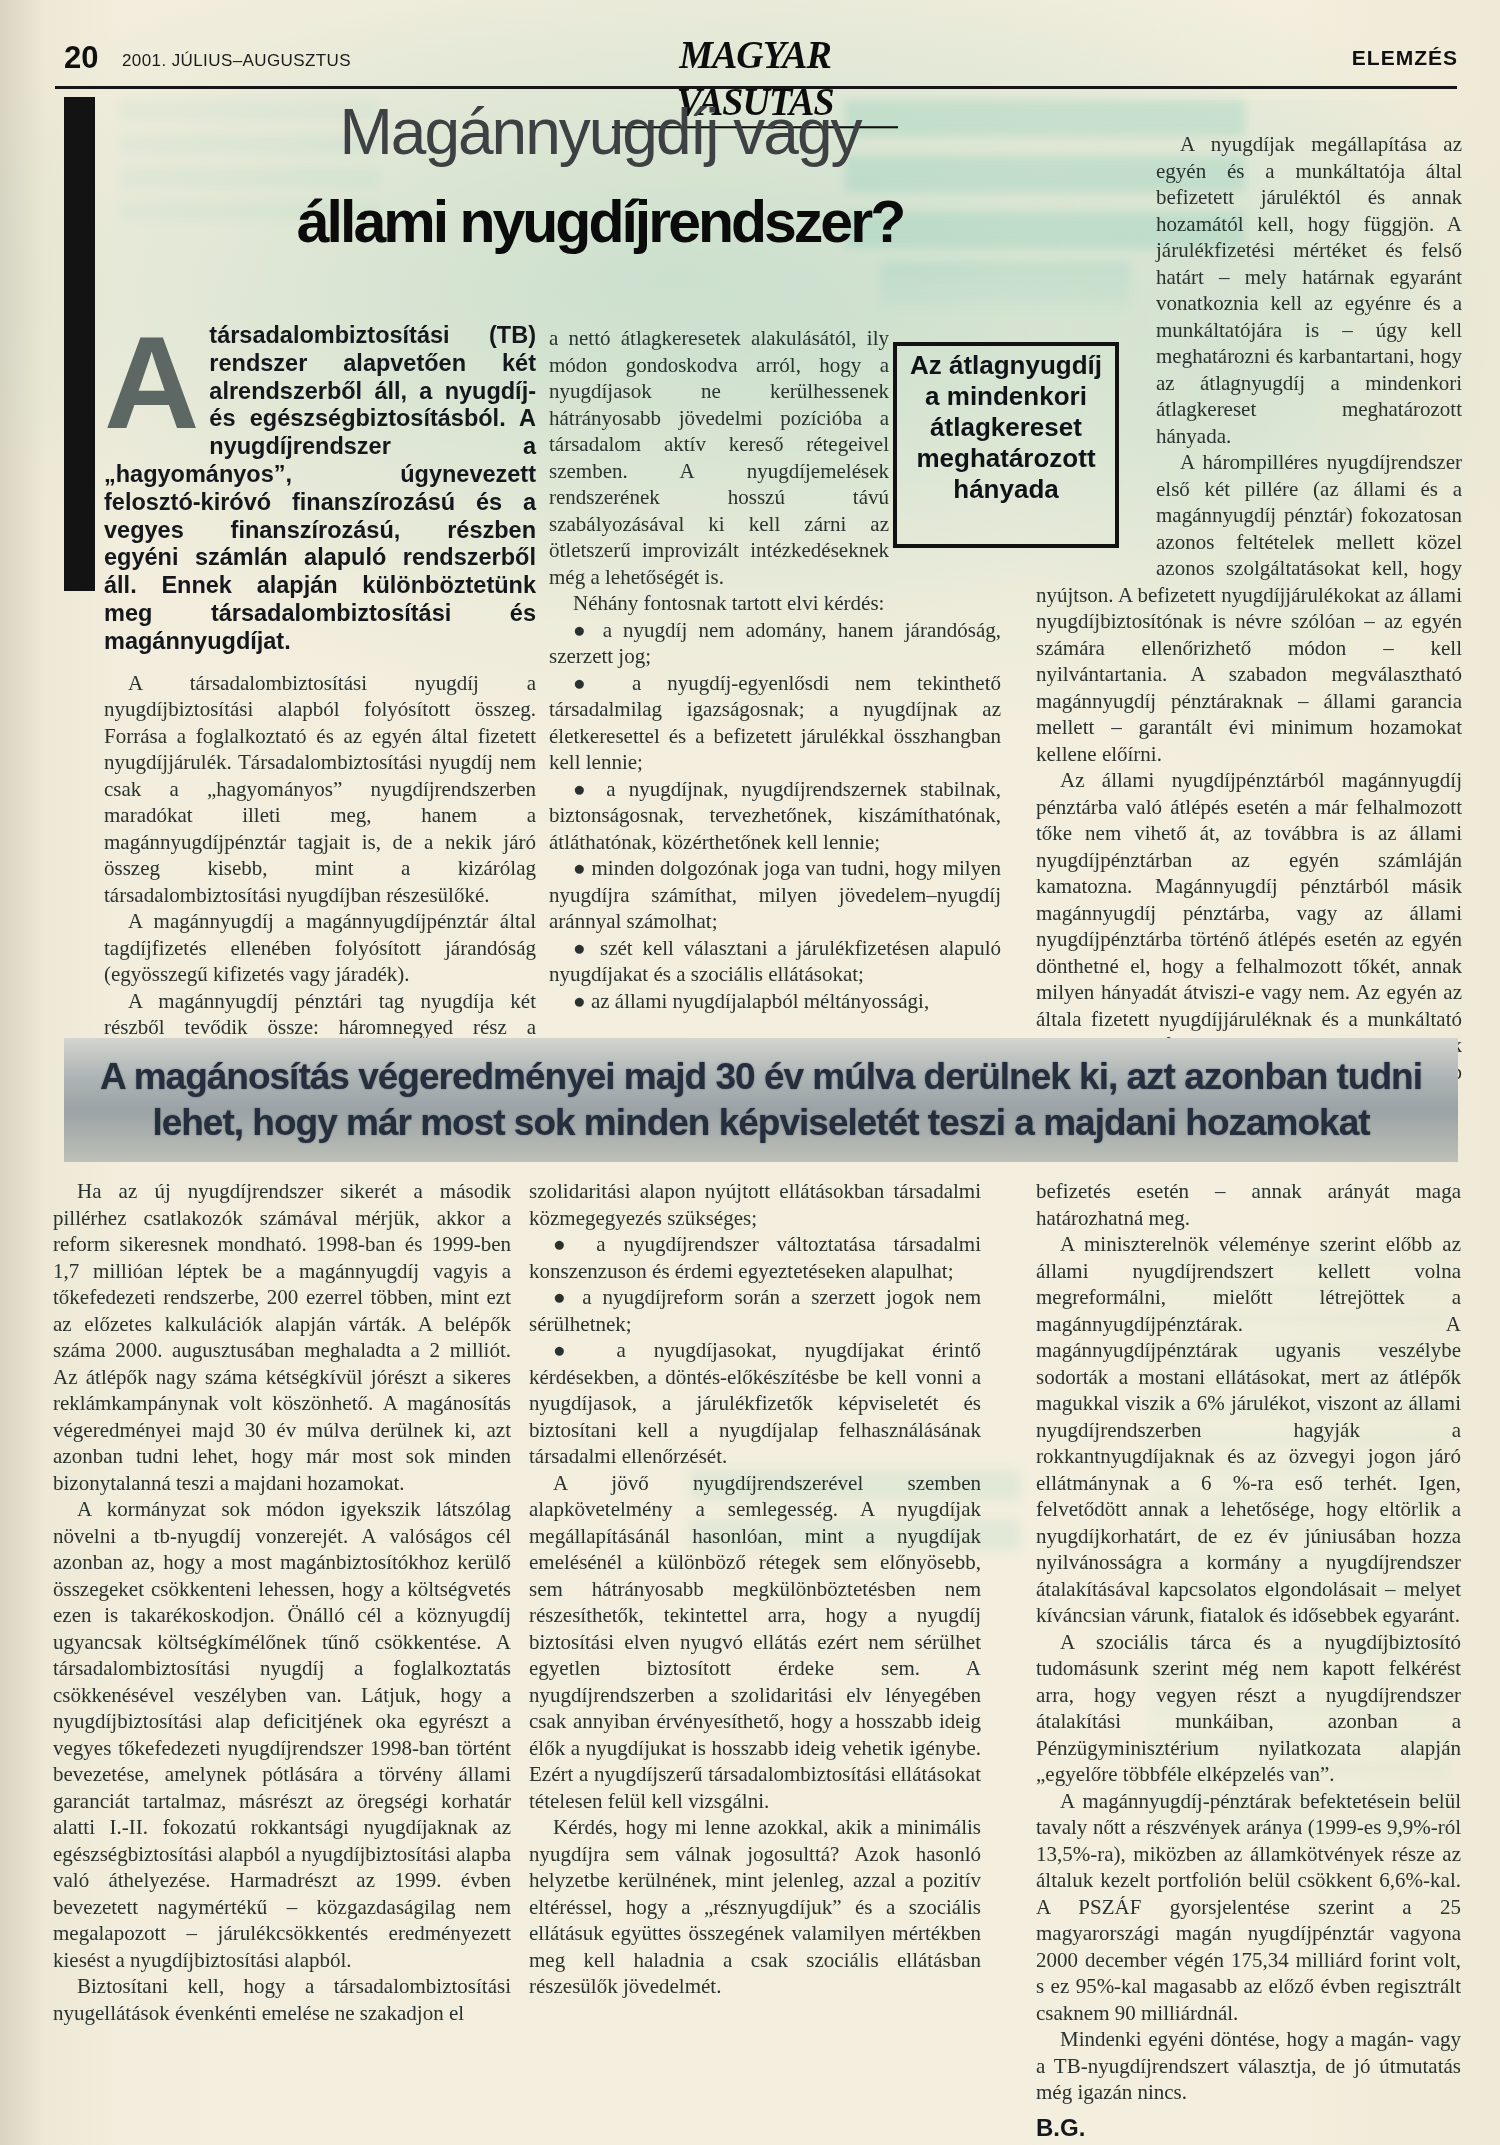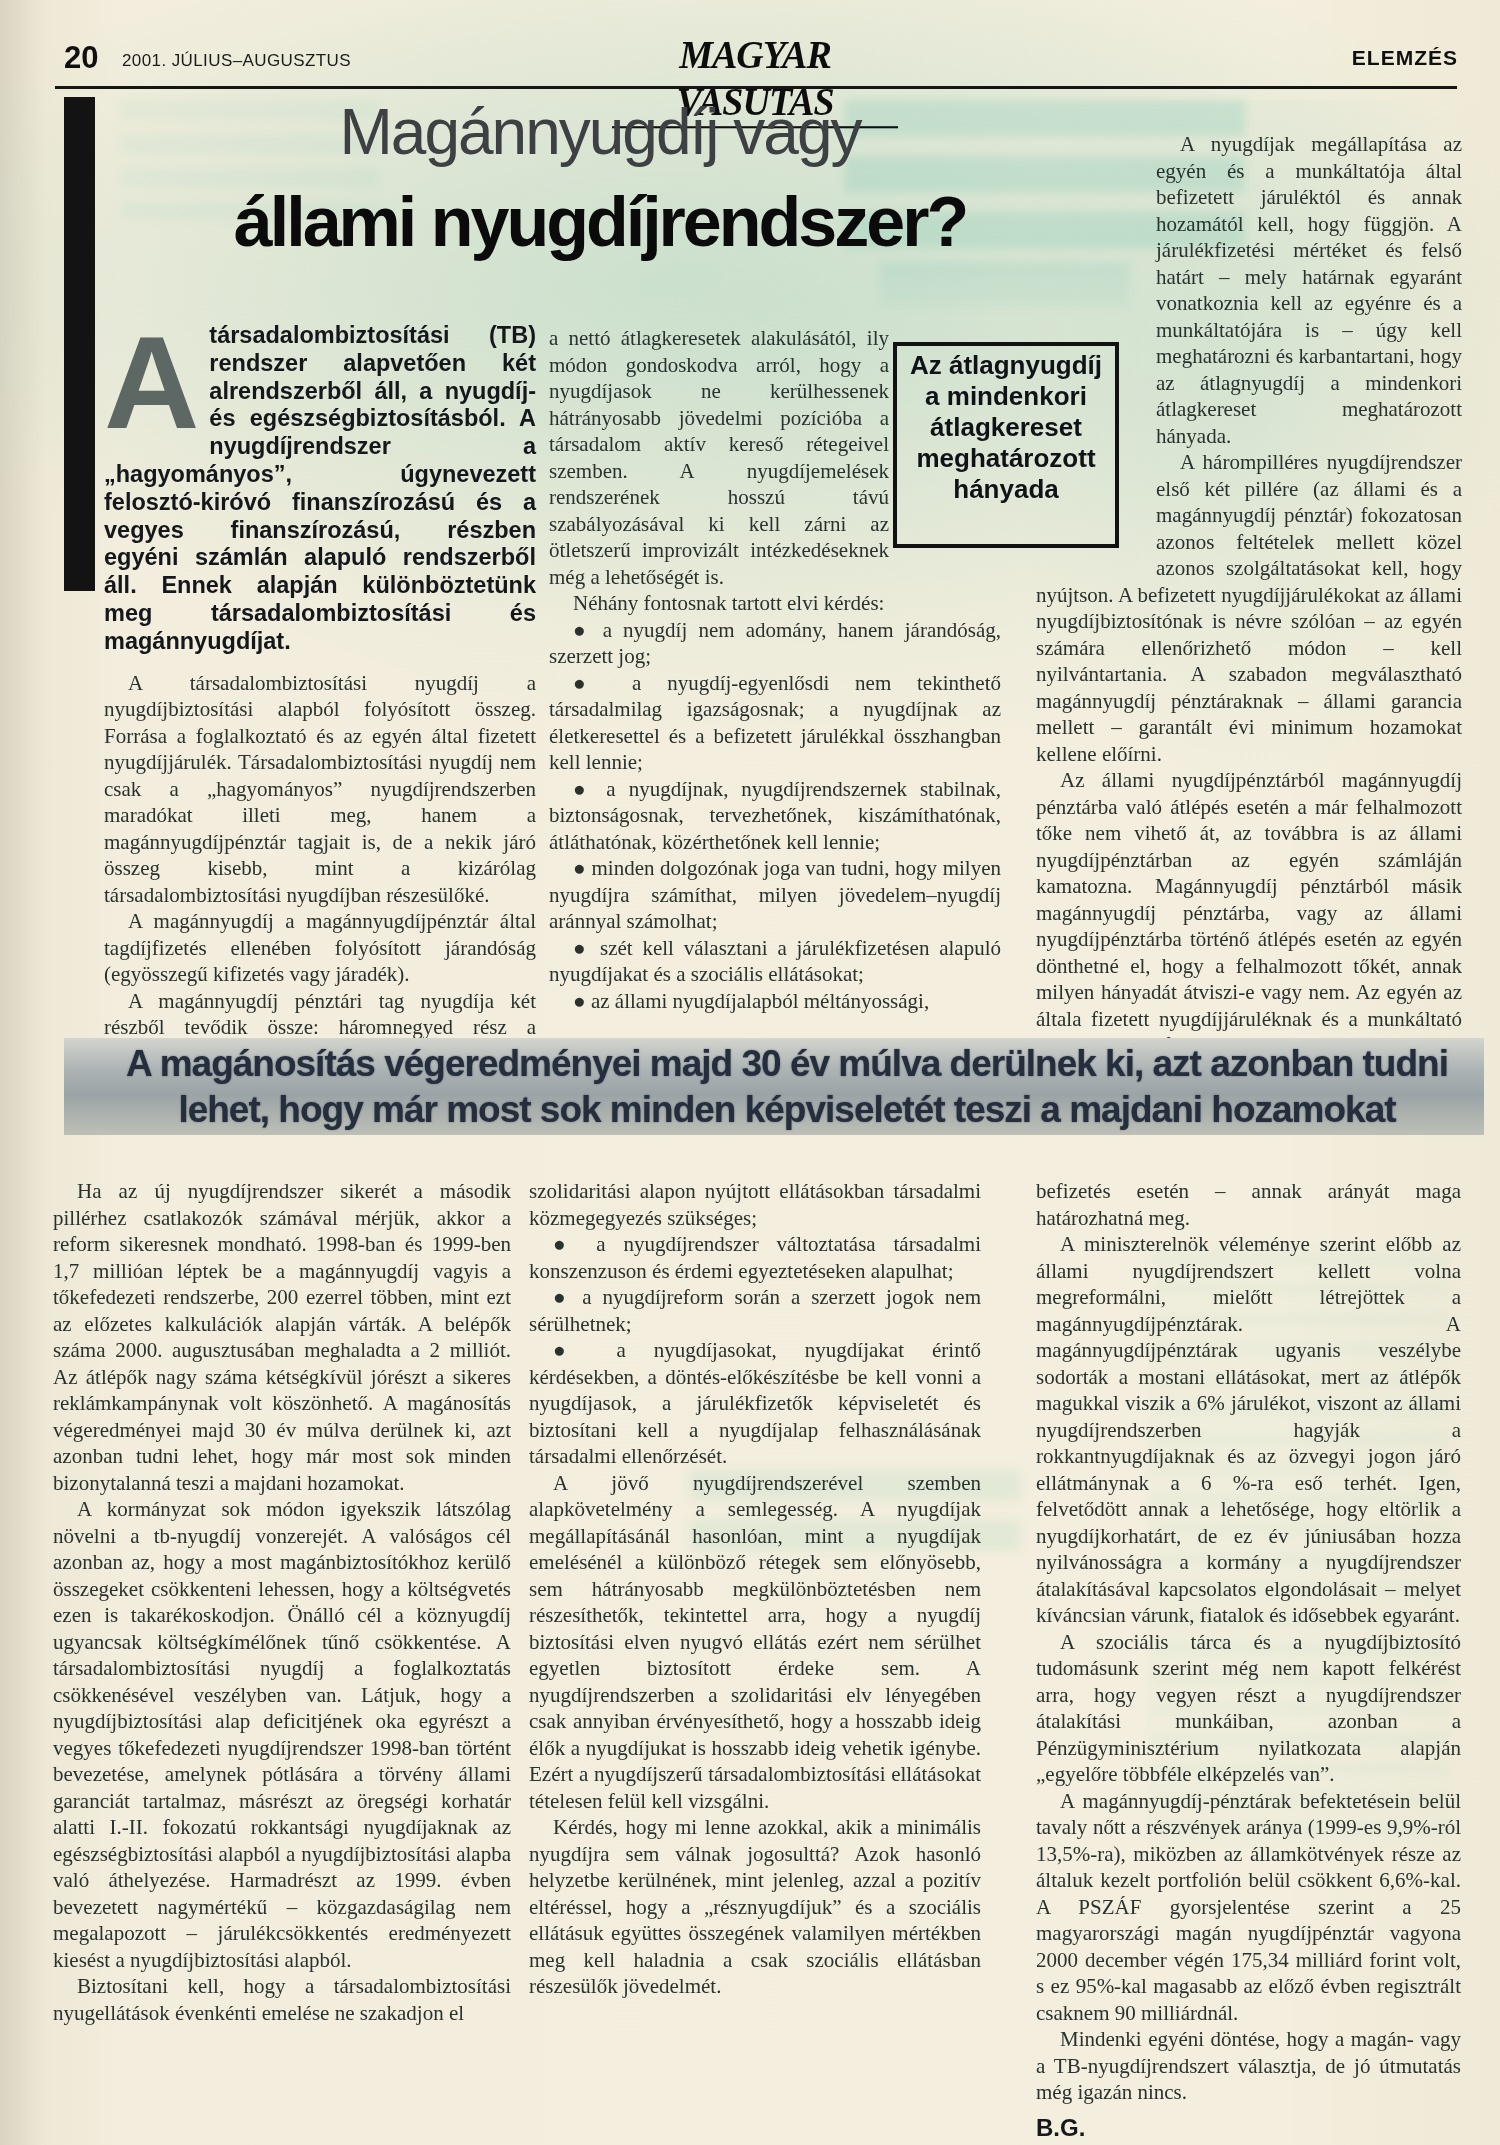--- a/index.html
+++ b/index.html
@@ -39,21 +39,21 @@
     border-bottom:2px solid #101010;padding-bottom:2px;transform:scaleY(1.05);}
   .section-label{position:absolute;left:1328px;top:46px;width:130px;text-align:right;
     font:bold 21px "Liberation Sans",sans-serif;letter-spacing:1px;color:#101010;}
   .header-rule{position:absolute;left:55px;top:86px;width:1402px;height:3px;background:#161616;}
 
   
   .title-bar{position:absolute;left:64px;top:97px;width:31px;height:494px;background:#131313;}
   .title-block{position:absolute;left:100px;top:90px;width:1000px;text-align:center;}
   .title-l1{font-family:"Liberation Sans",sans-serif;font-size:64px;line-height:84px;
     color:#3d4143;letter-spacing:-2px;font-weight:400;}
-  .title-l2{font-family:"Liberation Sans",sans-serif;font-size:70px;line-height:96px;
+  .title-l2{font-family:"Liberation Sans",sans-serif;font-size:59px;line-height:96px;
     color:#0b0b0b;letter-spacing:-3px;font-weight:bold;}
 
   
   .body{font:21px/26.5px "Liberation Serif",serif;text-align:justify;color:#29322e;}
   p.para{margin:0;text-indent:24px;}
   p.cont{text-indent:0;}
   .col{position:absolute;}
 
   
   .upper-col1{left:104px;top:322px;width:432px;}
@@ -65,23 +65,23 @@
   .upper-col3{left:1036px;top:131px;width:426px;}
   .spacer-l{float:left;width:120px;height:432px;}
 
   
   .callout{position:absolute;left:893px;top:342px;width:226px;height:206px;
     border:4px solid #121212;box-sizing:border-box;
     display:flex;align-items:flex-start;justify-content:center;padding:4px 4px;}
   .callout-text{font:bold 26px/31px "Liberation Sans",sans-serif;text-align:center;color:#0f1317;}
 
   
-  .banner{position:absolute;left:64px;top:1038px;width:1394px;height:97px;
+  .banner{position:absolute;left:64px;top:1038px;width:1394px;height:124px;
     background:linear-gradient(180deg,#d3d5ce 0%,#adb4b5 32%,#9aa3a6 58%,#bec0b7 100%);
-    display:flex;flex-direction:column;justify-content:center;align-items:center;padding-left:26px;}
+    display:flex;flex-direction:column;justify-content:center;align-items:center;}
   .banner-line{font:bold 37px/46px "Liberation Sans",sans-serif;color:#242e3c;
     letter-spacing:-1px;white-space:nowrap;text-shadow:0 0 2px rgba(36,46,60,.55);}
 
   
   .lower-col1{left:53px;top:1178px;width:458px;}
   .lower-col2{left:529px;top:1178px;width:452px;}
   .lower-col3{left:1036px;top:1178px;width:425px;}
   .signature{font:bold 24px "Liberation Sans",sans-serif;
     color:#15181c;margin-top:8px;padding-right:2px;}
 </style>

